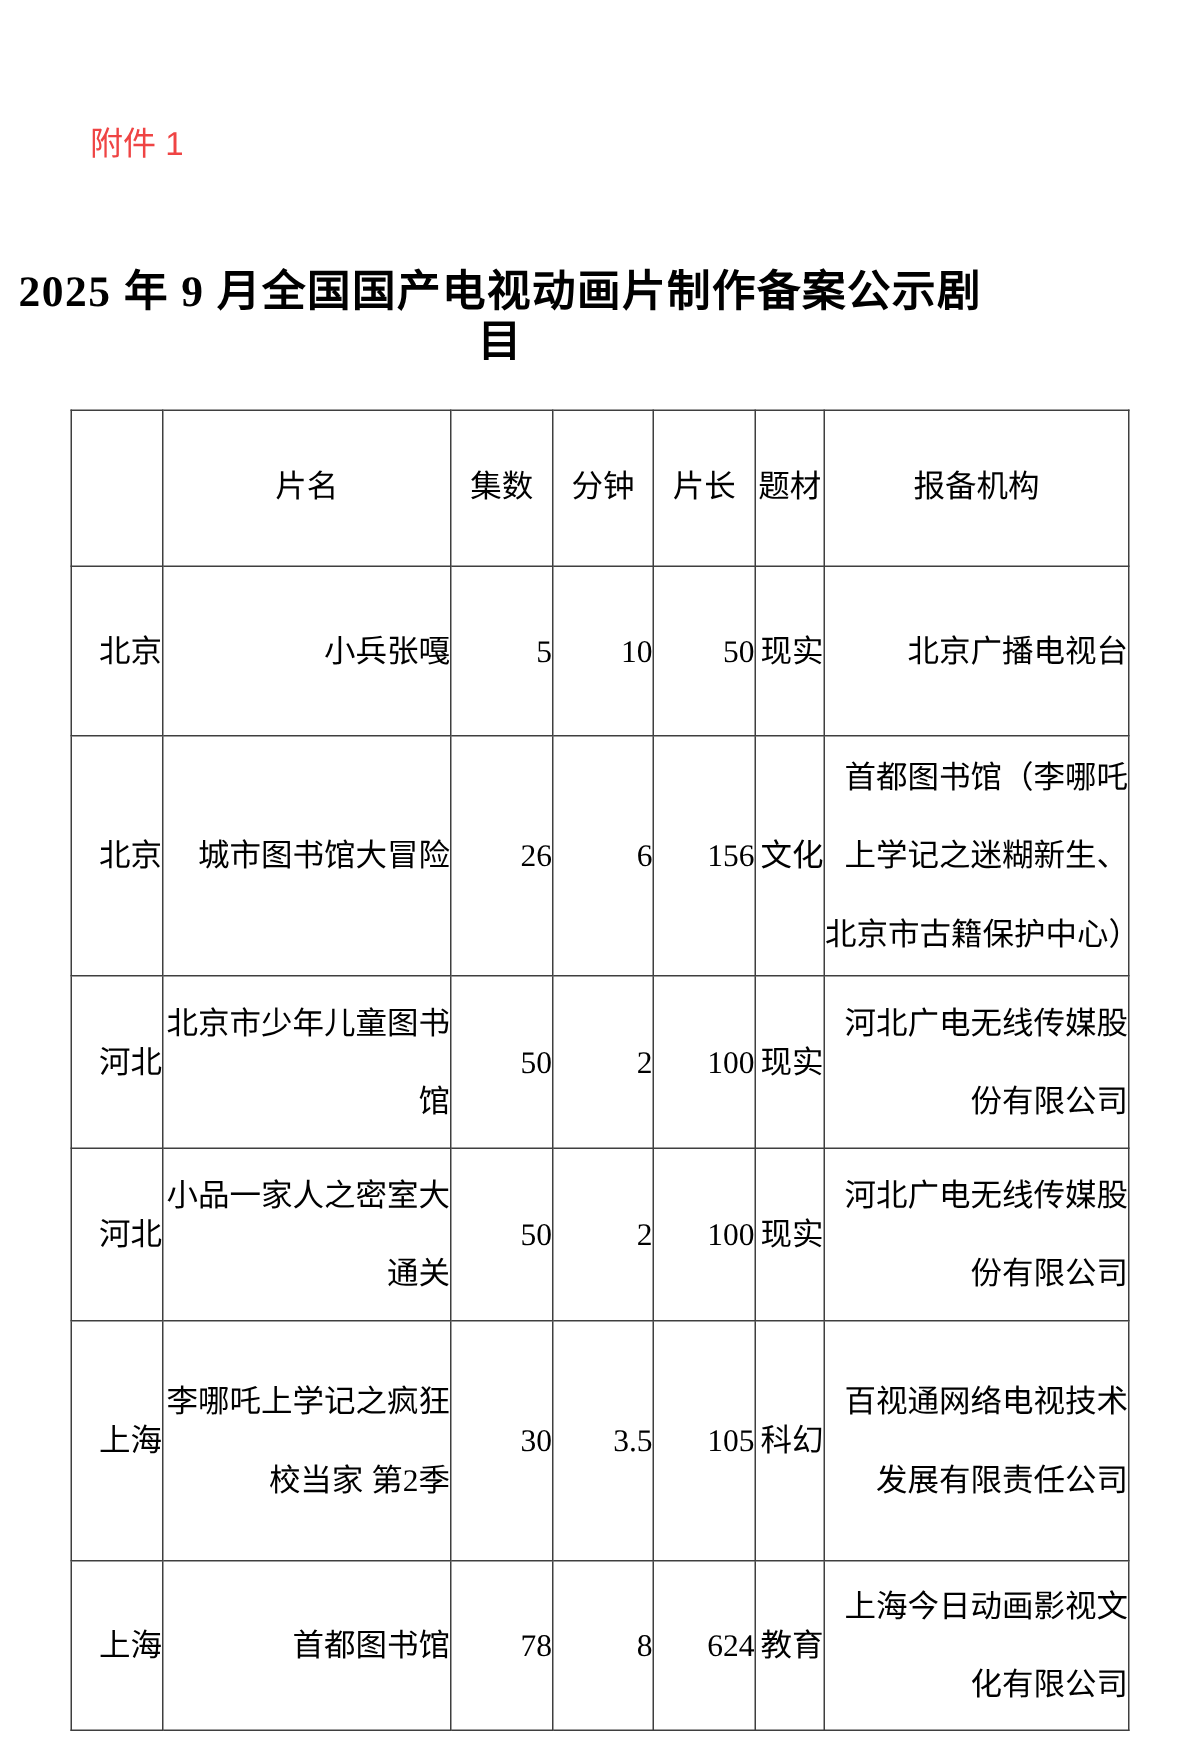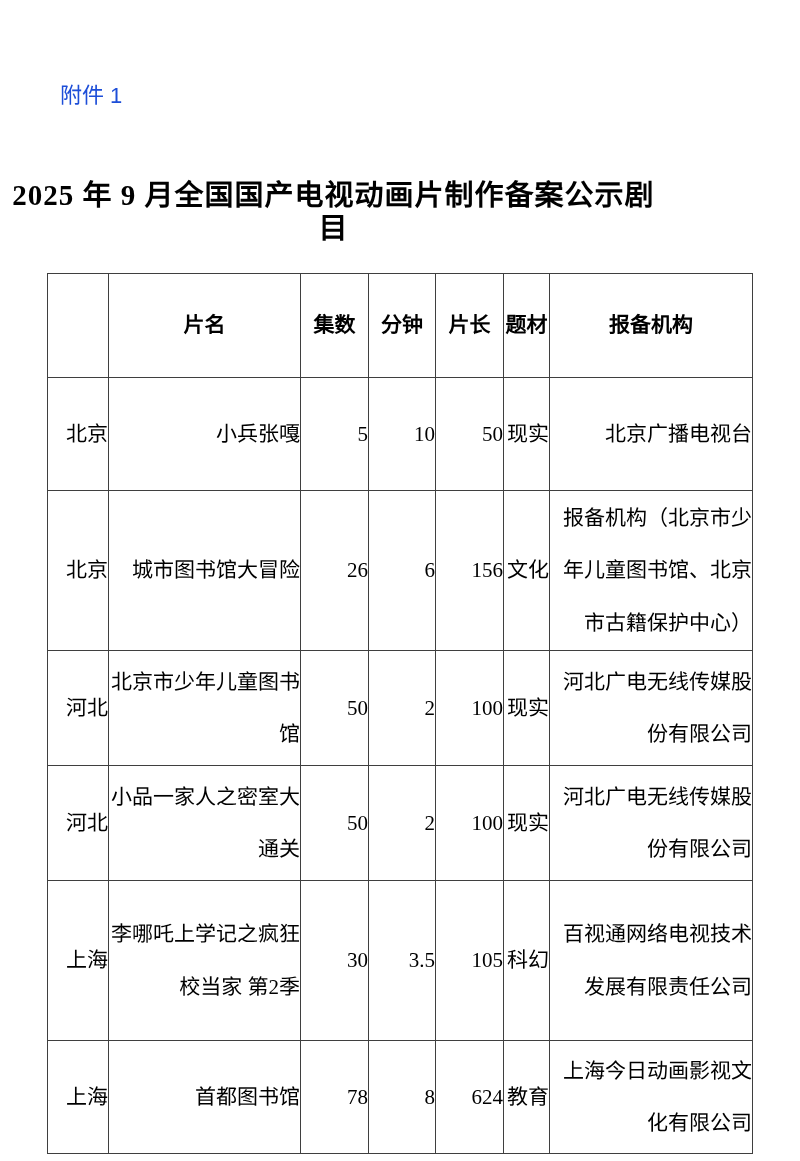--- a/index.html
+++ b/index.html
@@ -16,21 +16,21 @@
     overflow: hidden;
     font-family: "Liberation Serif", "DejaVu Serif", serif;
   }
   .attachment {
     position: absolute;
     left: 60px;
     top: 84px;
     font-family: "Liberation Sans", "DejaVu Sans", sans-serif;
     font-size: 22px;
     line-height: 1.1;
-    color: #1d4ed8;
+    color: #ef4444;
   }
   .doc-title {
     position: absolute;
     left: 0;
     top: 179px;
     width: 667px;
     margin: 0;
     text-align: center;
     font-family: "Liberation Serif", "DejaVu Serif", serif;
     font-weight: bold;
@@ -51,21 +51,21 @@
   table.filing td {
     border: 1px solid #3f3f3f;
     vertical-align: middle;
     font-size: 21px;
     line-height: 2.5;
     padding: 0;
     overflow: hidden;
   }
   table.filing th {
     font-family: "Liberation Sans", "DejaVu Sans", sans-serif;
-    font-weight: bold;
+    font-weight: normal;
     text-align: center;
   }
   table.filing td {
     font-family: "Liberation Serif", "DejaVu Serif", serif;
     text-align: right;
   }
   
   td.c-region { text-align: center; }
   td.c-title  { text-align: left; padding: 0 18px 0 11px; }
   td.c-org    { text-align: left; padding: 0 14px 0 11px; }
@@ -120,21 +120,21 @@
         <td class="c-theme">现实</td>
         <td class="c-org">北京广播电视台</td>
       </tr>
       <tr class="r-h160">
         <td class="c-region">北京</td>
         <td class="c-title">城市图书馆大冒险</td>
         <td class="c-num">26</td>
         <td class="c-num">6</td>
         <td class="c-num">156</td>
         <td class="c-theme">文化</td>
-        <td class="c-org">报备机构（北京市少年儿童图书馆、北京市古籍保护中心）</td>
+        <td class="c-org">首都图书馆（李哪吒上学记之迷糊新生、北京市古籍保护中心）</td>
       </tr>
       <tr class="r-h115">
         <td class="c-region">河北</td>
         <td class="c-title">北京市少年儿童图书馆</td>
         <td class="c-num">50</td>
         <td class="c-num">2</td>
         <td class="c-num">100</td>
         <td class="c-theme">现实</td>
         <td class="c-org">河北广电无线传媒股份有限公司</td>
       </tr>

